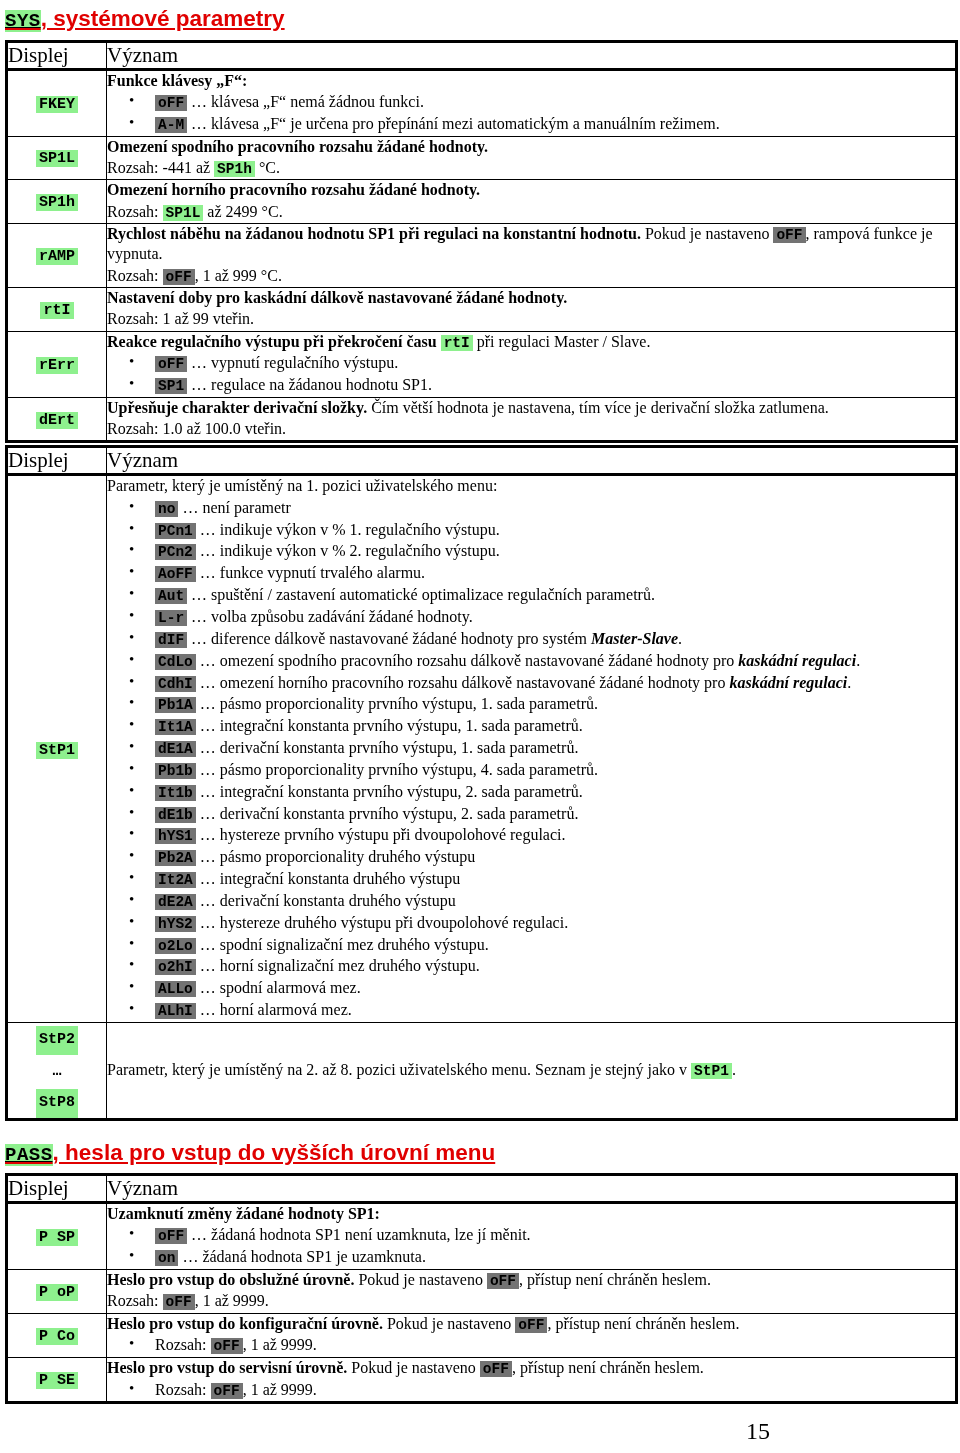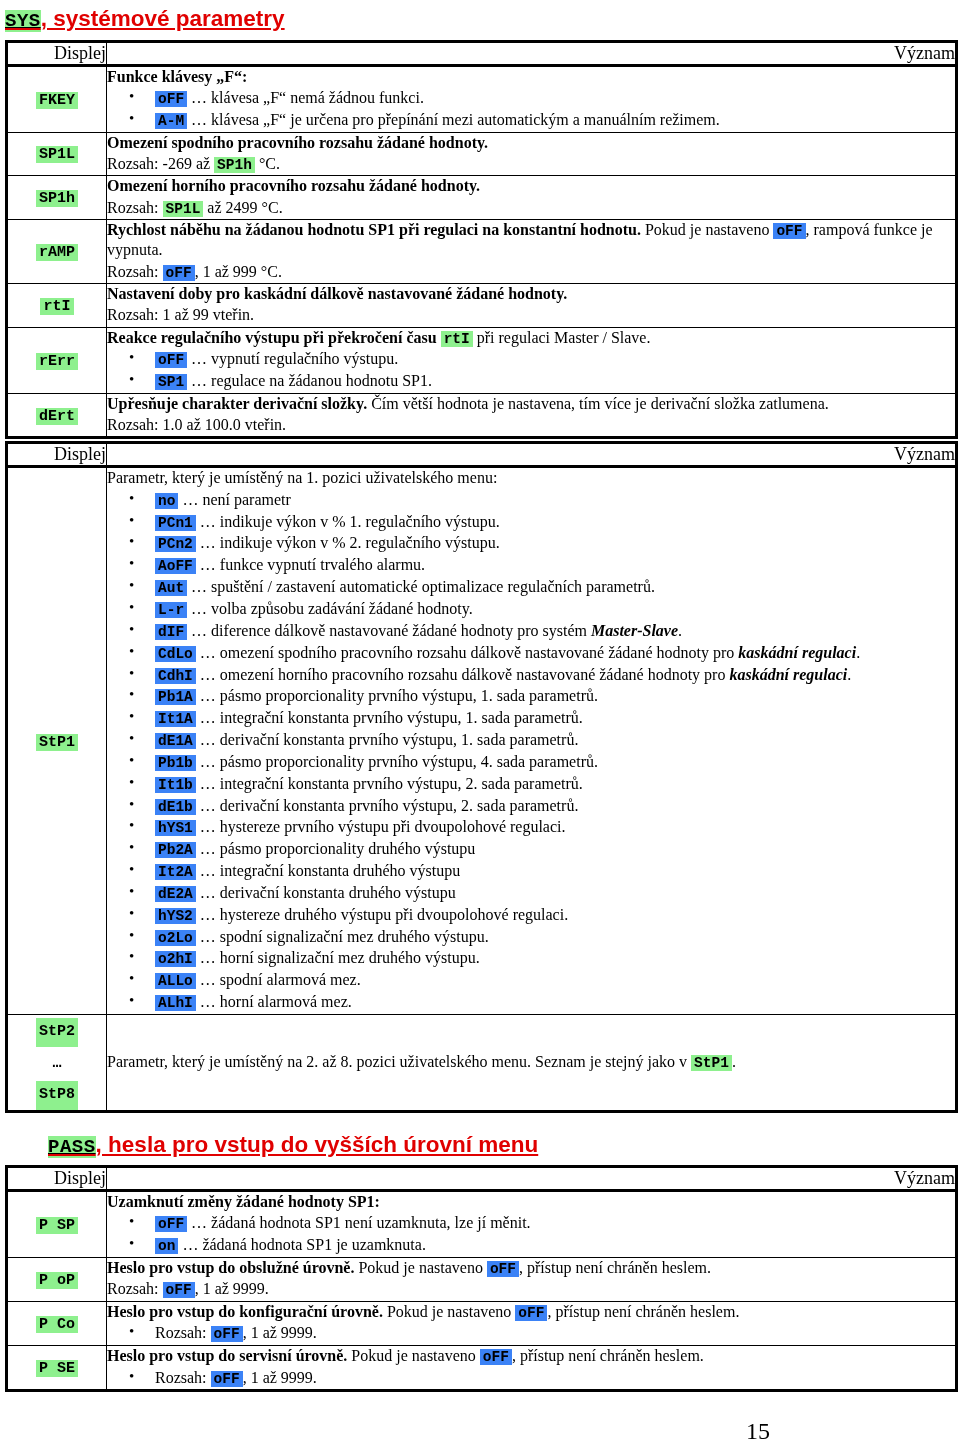--- a/index.html
+++ b/index.html
@@ -37,21 +37,21 @@
   .section-head .code {
     font-family: "Liberation Mono", monospace;
     font-size: 19px;
     font-weight: bold;
     color: #000000;
     background: #8ef08e;
     text-decoration: underline;
     letter-spacing: 0.5px;
   }
   .sec2 { margin-top: 16px; }
-  .sec3 { margin-top: 19px; margin-left: 43px; }
+  .sec3 { margin-top: 19px; }
 
   
   table.param {
     border-collapse: collapse;
     width: 950px;
     table-layout: fixed;
     border-top: 3px solid #000;
     border-bottom: 3px solid #000;
     border-left: 3px solid #000;
     border-right: 3px solid #000;
@@ -67,24 +67,24 @@
   }
   table.param th {
     border-bottom: 3px solid #000;
   }
   td.disp, th.disp {
     border-right: 3px solid #000;
     text-align: center;
   }
   th.hdr {
     font-weight: normal;
-    font-size: 18px;
+    font-size: 21px;
     font-family: "Liberation Serif", serif;
     padding: 3px 0 4px 0;
-    text-align: right;
+    text-align: left;
   }
 
   
   .chip {
     font-family: "Liberation Mono", monospace;
     font-size: 15px;
     font-weight: bold;
     background: #8ef08e;
     color: #000000;
     padding: 0 3px;
@@ -127,21 +127,21 @@
     content: "\2022";
     position: absolute;
     left: 0;
     top: -1px;
     font-size: 15px;
   }
   .vchip {
     font-family: "Liberation Mono", monospace;
     font-size: 14.5px;
     font-weight: bold;
-    background: #3b82f6;
+    background: #737373;
     color: #000;
     padding: 0 3px;
     white-space: pre;
   }
   .gchip {
     font-family: "Liberation Mono", monospace;
     font-size: 14.5px;
     font-weight: bold;
     background: #8ef08e;
     color: #000;
@@ -186,21 +186,21 @@
             <li><span class="vchip">oFF</span><span class="rw"> … klávesa „F“ nemá žádnou funkci.</span></li>
             <li><span class="vchip">A-M</span><span class="rw"> … klávesa „F“ je určena pro přepínání mezi automatickým a manuálním režimem.</span></li>
           </ul>
         </td>
       </tr>
 
       <tr>
         <td class="disp"><span class="chip">SP1L</span></td>
         <td class="mean">
           <p class="b">Omezení spodního pracovního rozsahu žádané hodnoty.</p>
-          <p><span>Rozsah: -269 až </span><span class="gchip">SP1h</span><span> °C.</span></p>
+          <p><span>Rozsah: -441 až </span><span class="gchip">SP1h</span><span> °C.</span></p>
         </td>
       </tr>
 
       <tr>
         <td class="disp"><span class="chip">SP1h</span></td>
         <td class="mean">
           <p class="b">Omezení horního pracovního rozsahu žádané hodnoty.</p>
           <p><span>Rozsah: </span><span class="gchip">SP1L</span><span> až 2499 °C.</span></p>
         </td>
       </tr>

